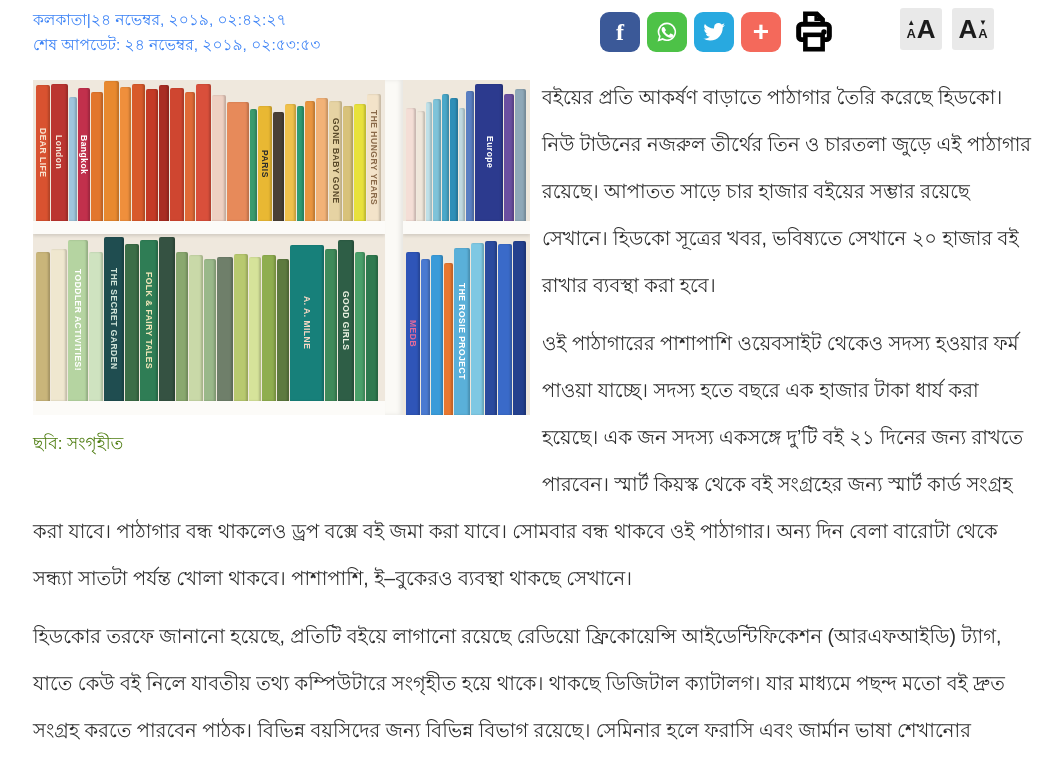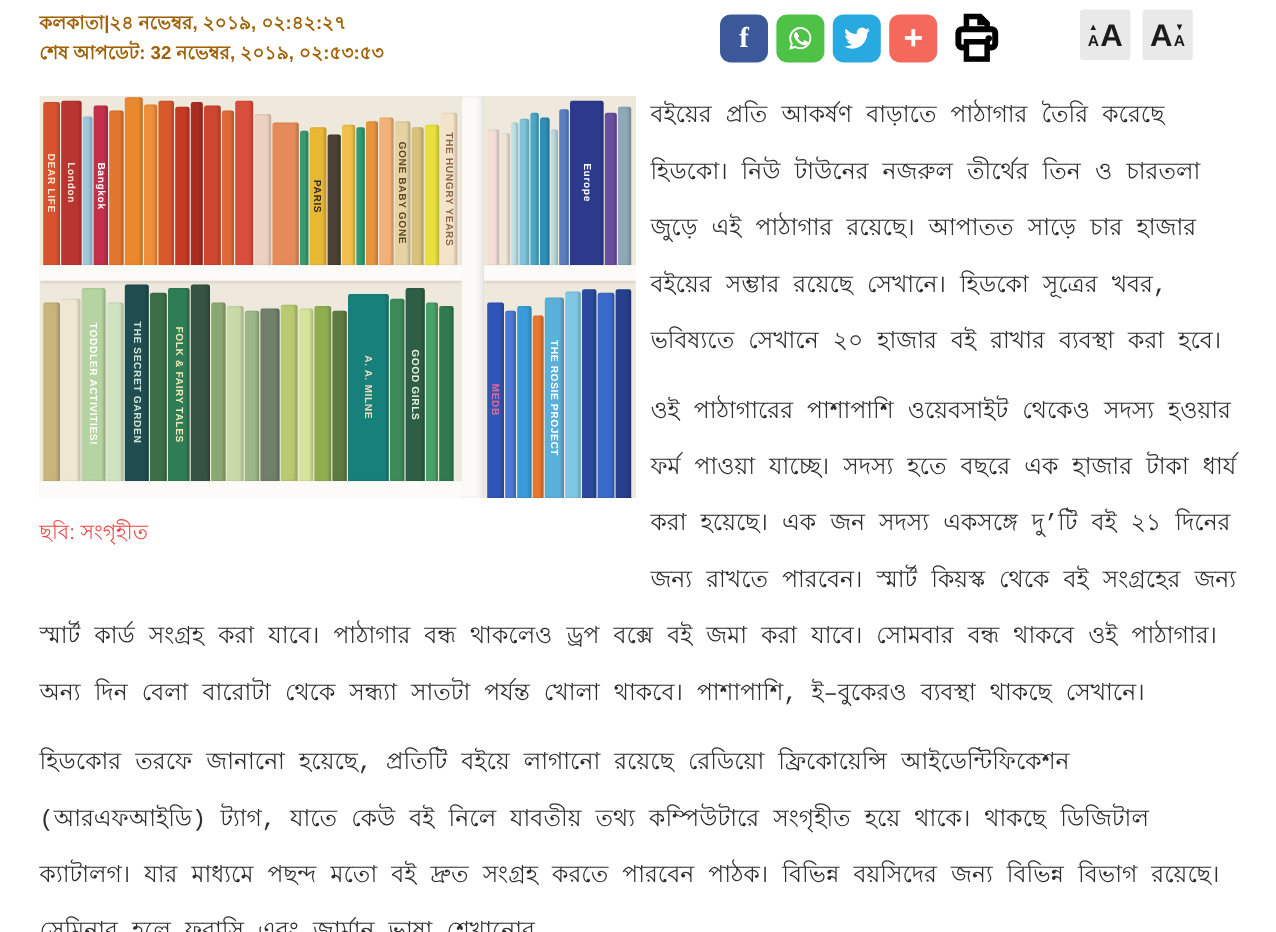--- a/index.html
+++ b/index.html
@@ -4,68 +4,68 @@
 <style>
   * { box-sizing: border-box; margin: 0; padding: 0; }
   html, body { width: 1063px; height: 777px; overflow: hidden; background: #ffffff; }
   body { font-family: "Liberation Sans", "DejaVu Sans", sans-serif; color: #2e2e2e; }
   .page { padding: 8px 23px 0 33px; }
 
   .headline { font-size: 34px; font-weight: 700; color: #101010; line-height: 1.4; margin-bottom: 40px; }
   .byline { font-size: 17px; font-weight: 700; color: #333; margin-bottom: 10px; }
 
   .meta-row { display: flex; align-items: flex-start; margin-bottom: 16px; }
-  .dates { flex: 0 0 567px; font-size: 15.5px; color: #a16207; line-height: 1.6; font-weight: bold; }
+  .dates { flex: 0 0 567px; font-size: 15.5px; color: #3b82f6; line-height: 1.6; }
 
   .share-group { display: flex; align-items: center; gap: 7px; }
   .share-btn { width: 40px; height: 40px; border-radius: 9px; display: flex; align-items: center;
                justify-content: center; cursor: pointer; border: none; color: #fff; }
   .share-btn svg { display: block; }
   .fb-btn  { font-size: 24px; font-weight: 700; font-family: "Liberation Serif", serif; }
   .plus-btn{ font-size: 28px; font-weight: 700; line-height: 1; }
   .print-btn { width: 48px; height: 48px; background: none; border: none; cursor: pointer;
                display: flex; align-items: center; justify-content: center; margin-left: 2px; }
 
   .font-controls { margin-left: auto; margin-right: 46px; display: flex; gap: 10px; }
   .font-btn { width: 42px; height: 42px; background: #e9e9e9; border: none; border-radius: 3px;
               display: flex; align-items: center; justify-content: center; gap: 1px;
               color: #1c1c1c; cursor: pointer; }
   .font-btn .big { font-size: 26px; font-weight: 700; line-height: 1; }
   .font-btn .stack { display: flex; flex-direction: column; align-items: center; line-height: 1; }
   .font-btn .tri { font-size: 8px; }
   .font-btn .small { font-size: 13px; font-weight: 700; }
 
   .article { font-size: 19.5px; line-height: 2.42; color: #2e2e2e; }
-  .article p { margin-bottom: 10px; font-family: Liberation Mono, monospace; }
+  .article p { margin-bottom: 10px; }
 
   .photo { float: left; width: 497px; margin: 6px 12px 2px 0; }
   .bookshelf { width: 497px; height: 335px; display: flex; overflow: hidden; }
   .bs-col { display: flex; flex-direction: column; overflow: hidden; }
   .bs-col.left { flex: 0 0 352px; }
   .bs-col.right { flex: 1 1 auto; }
   .bs-divider { flex: 0 0 18px; background: #fbfaf6; box-shadow: inset -3px 0 4px rgba(0,0,0,.08); }
   .compartment { display: flex; align-items: flex-end; padding: 0 3px; overflow: hidden; }
   .board { background: #fcfbf8; box-shadow: 0 2px 3px rgba(0,0,0,.12); flex: 0 0 auto; }
   .book { display: inline-flex; align-items: center; justify-content: center; flex: 0 1 auto;
           margin-right: 1px; border-radius: 2px 2px 0 0; overflow: hidden;
           writing-mode: vertical-rl; font-size: 8.5px; font-weight: 700; letter-spacing: .5px;
           box-shadow: inset -2px 0 2px rgba(0,0,0,.18); }
-  .caption { font-size: 17px; color: #ef4444; margin-top: 8px; }
+  .caption { font-size: 17px; color: #4d7c0f; margin-top: 8px; }
 </style>
 </head>
 <body>
 
 <div class="page">
 
 
 
   <div class="meta-row">
     <div class="dates">
       <div>কলকাতা|২৪ নভেম্বর, ২০১৯, ০২:৪২:২৭</div>
-      <div>শেষ আপডেট: 32 নভেম্বর, ২০১৯, ০২:৫৩:৫৩</div>
+      <div>শেষ আপডেট: ২৪ নভেম্বর, ২০১৯, ০২:৫৩:৫৩</div>
     </div>
 
     <div class="share-group">
       <button class="share-btn fb-btn" style="background:#3b5998">
         <span>f</span>
       </button>
       <button class="share-btn" style="background:#4dc247">
         <span>
           <svg width="24" height="24" viewBox="0 0 24 24">
             <path fill="#ffffff" d="M12 2.5a9.3 9.3 0 0 0-8 14L2.6 21.4l5-1.3A9.3 9.3 0 1 0 12 2.5zm0 16.9a7.6 7.6 0 0 1-3.9-1.1l-.3-.2-2.9.8.8-2.8-.2-.3A7.6 7.6 0 1 1 12 19.4z"></path>

